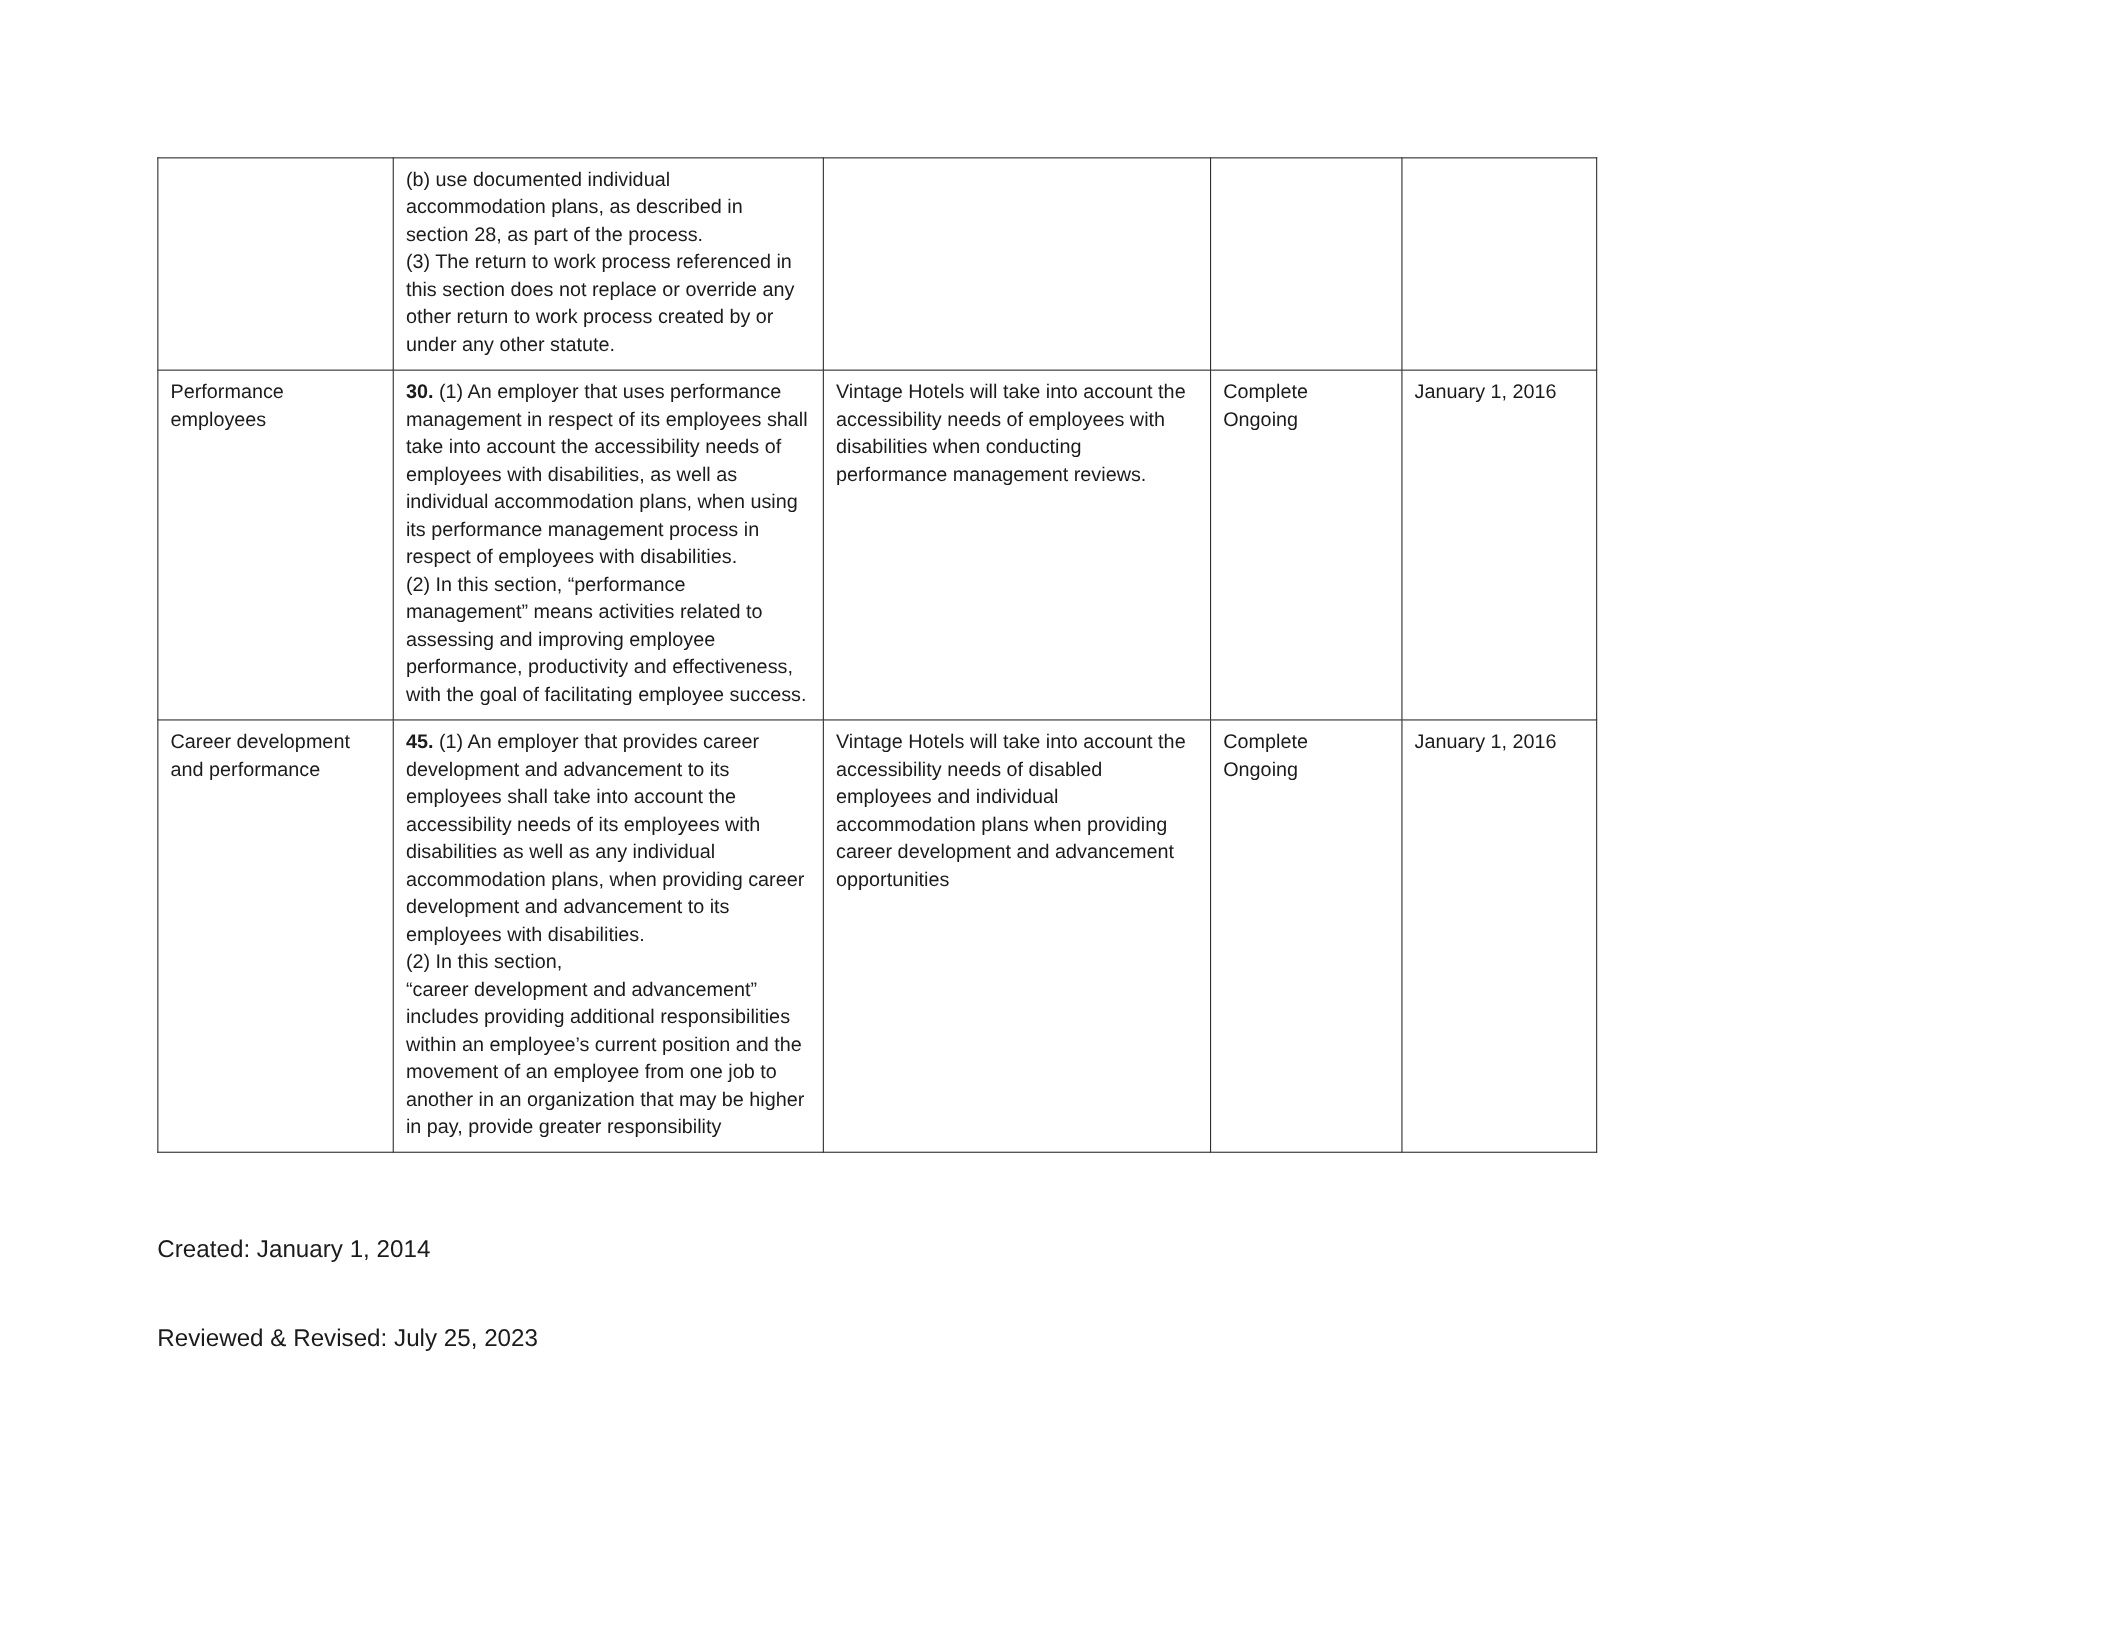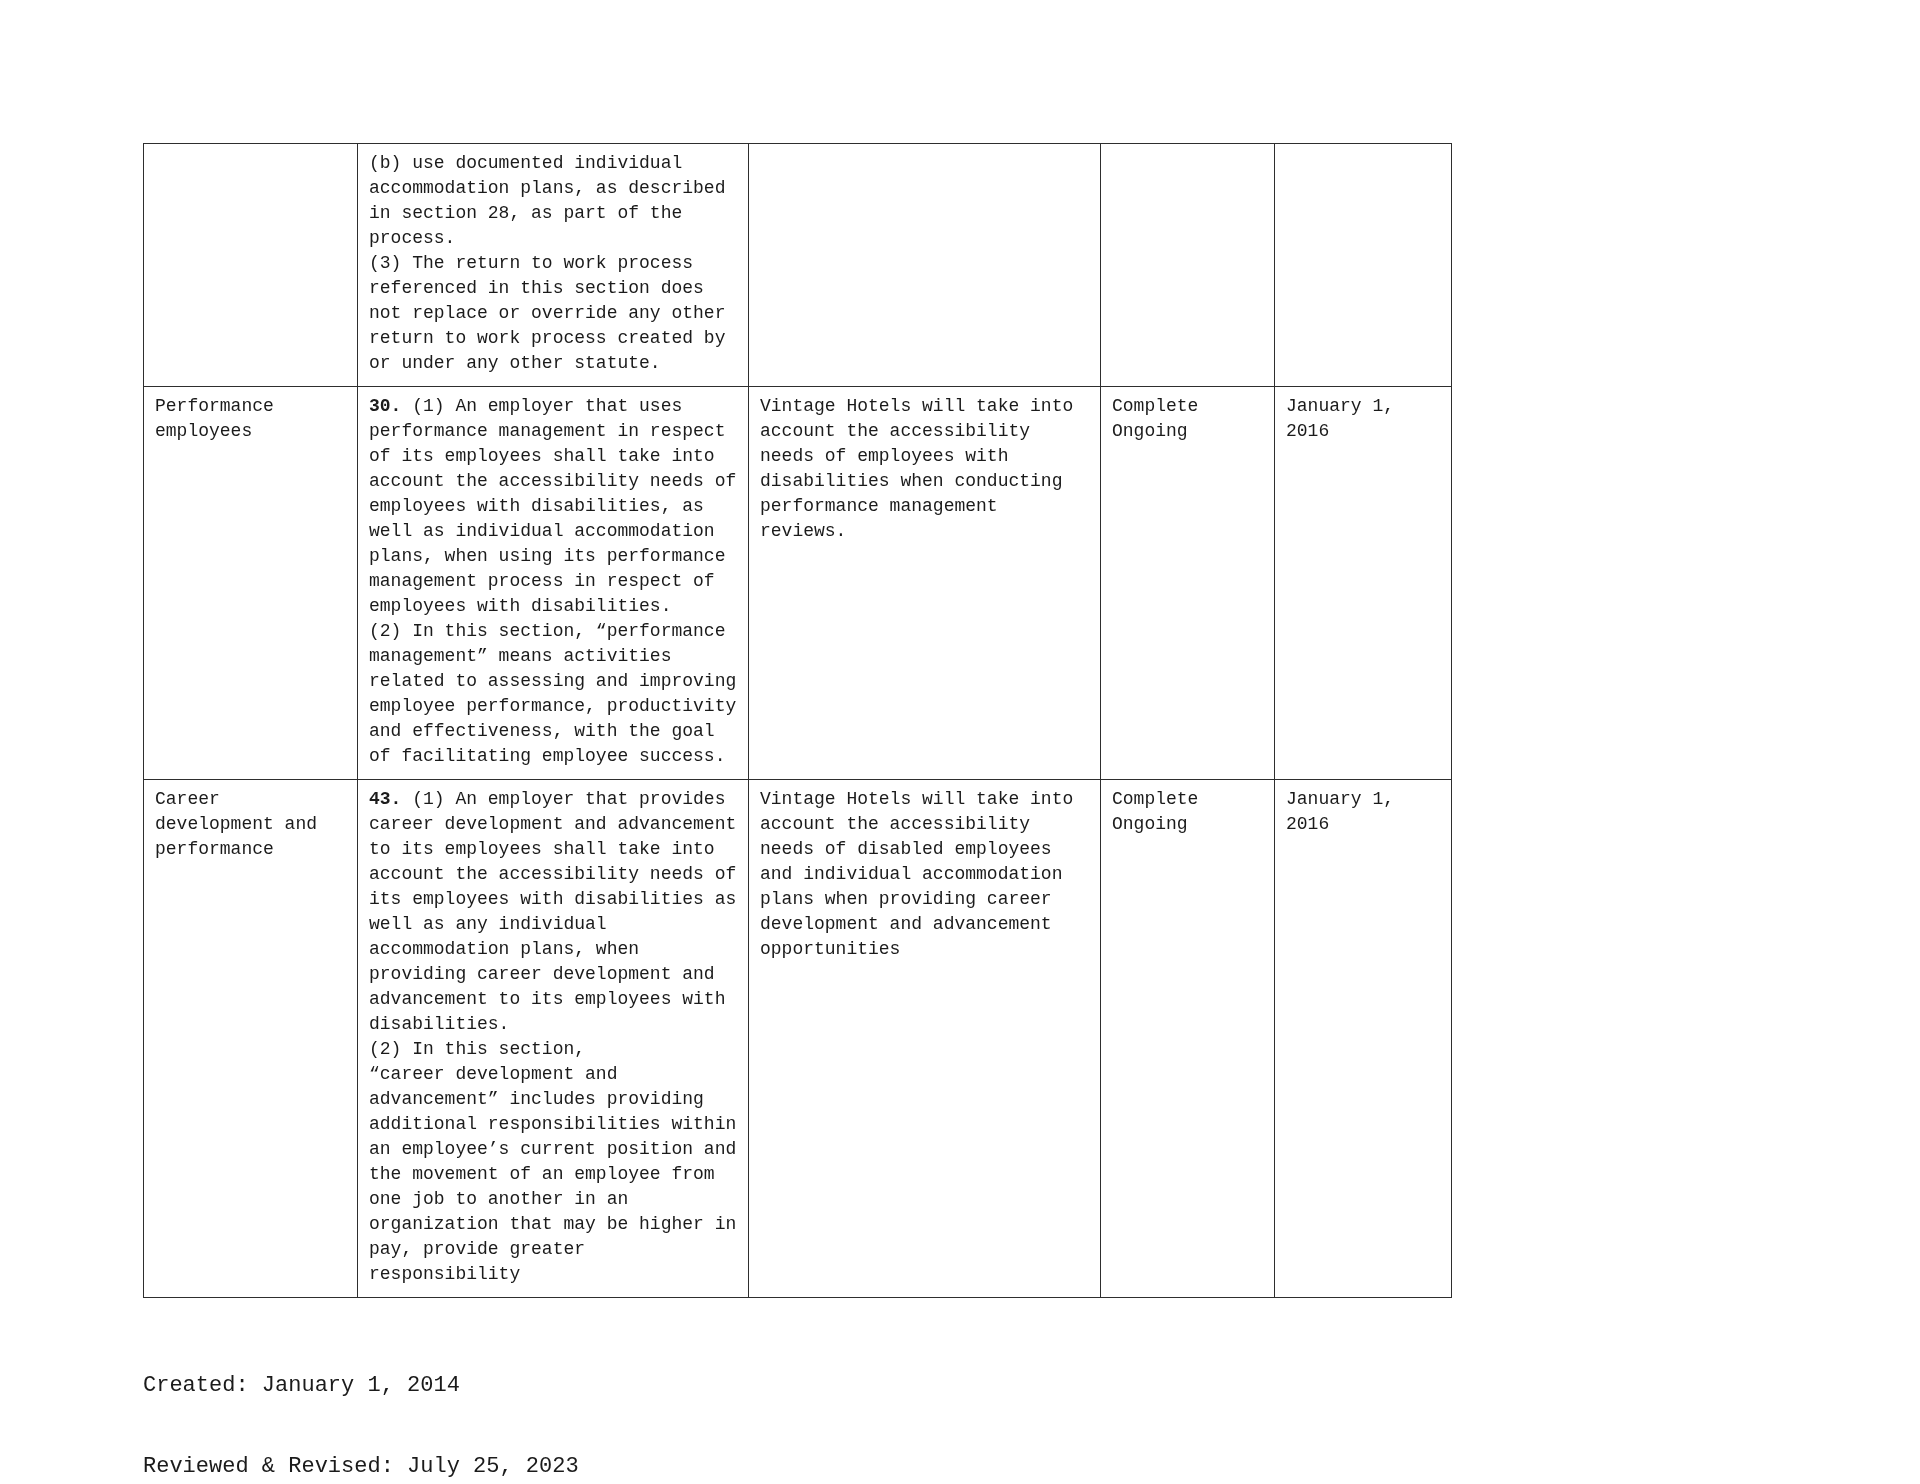--- a/index.html
+++ b/index.html
@@ -9,21 +9,20 @@
     height: 1484px;
     font-family: "Liberation Sans", sans-serif;
     color: #1b1b1b;
     position: relative;
   }
   .page {
     position: absolute;
     left: 0; top: 0;
     width: 1920px; height: 1484px;
     padding: 143px 0 0 143px;
-    font-family: Liberation Mono, monospace;
   }
   table.doc-table {
     border-collapse: collapse;
     table-layout: fixed;
     width: 1284px;
   }
   table.doc-table td {
     border: 1px solid #2e2e2e;
     vertical-align: top;
     padding: 7px 11px 10px 11px;
@@ -65,21 +64,21 @@
         <td class="col-category"><span>Performance employees</span></td>
         <td class="col-requirement"><span class="b">30.</span><span> (1) An employer that uses performance management in respect of its employees shall take into account the accessibility needs of employees with disabilities, as well as individual accommodation plans, when using its performance management process in respect of employees with disabilities.
 (2) In this section, “performance management” means activities related to assessing and improving employee performance, productivity and effectiveness, with the goal of facilitating employee success.</span></td>
         <td class="col-action"><span>Vintage Hotels will take into account the accessibility needs of employees with disabilities when conducting performance management reviews.</span></td>
         <td class="col-status"><span>Complete
 Ongoing</span></td>
         <td class="col-date"><span>January 1, 2016</span></td>
       </tr>
       <tr>
         <td class="col-category"><span>Career development and performance</span></td>
-        <td class="col-requirement"><span class="b">43.</span><span> (1) An employer that provides career development and advancement to its employees shall take into account the accessibility needs of its employees with disabilities as well as any individual accommodation plans, when providing career development and advancement to its employees with disabilities.
+        <td class="col-requirement"><span class="b">45.</span><span> (1) An employer that provides career development and advancement to its employees shall take into account the accessibility needs of its employees with disabilities as well as any individual accommodation plans, when providing career development and advancement to its employees with disabilities.
 (2) In this section,
 “career development and advancement” includes providing additional responsibilities within an employee’s current position and the movement of an employee from one job to another in an organization that may be higher in pay, provide greater responsibility</span></td>
         <td class="col-action"><span>Vintage Hotels will take into account the accessibility needs of disabled employees and individual accommodation plans when providing career development and advancement opportunities</span></td>
         <td class="col-status"><span>Complete
 Ongoing</span></td>
         <td class="col-date"><span>January 1, 2016</span></td>
       </tr>
     </tbody>
   </table>
 

